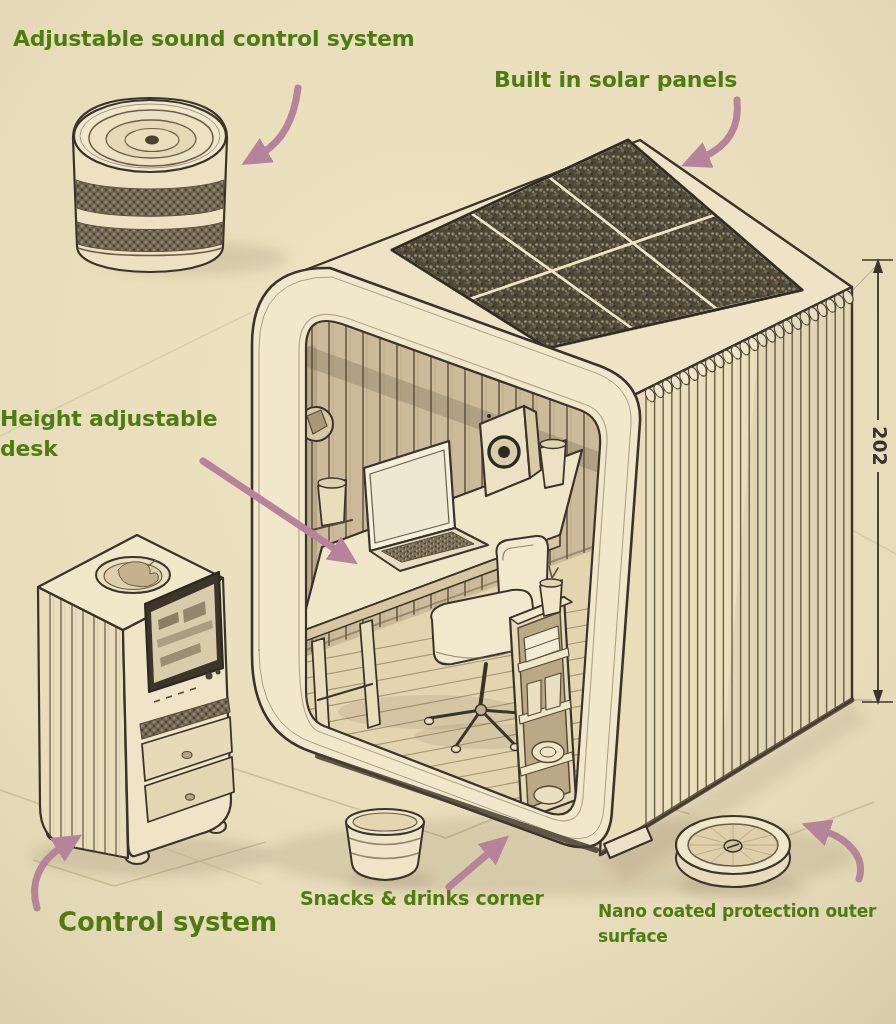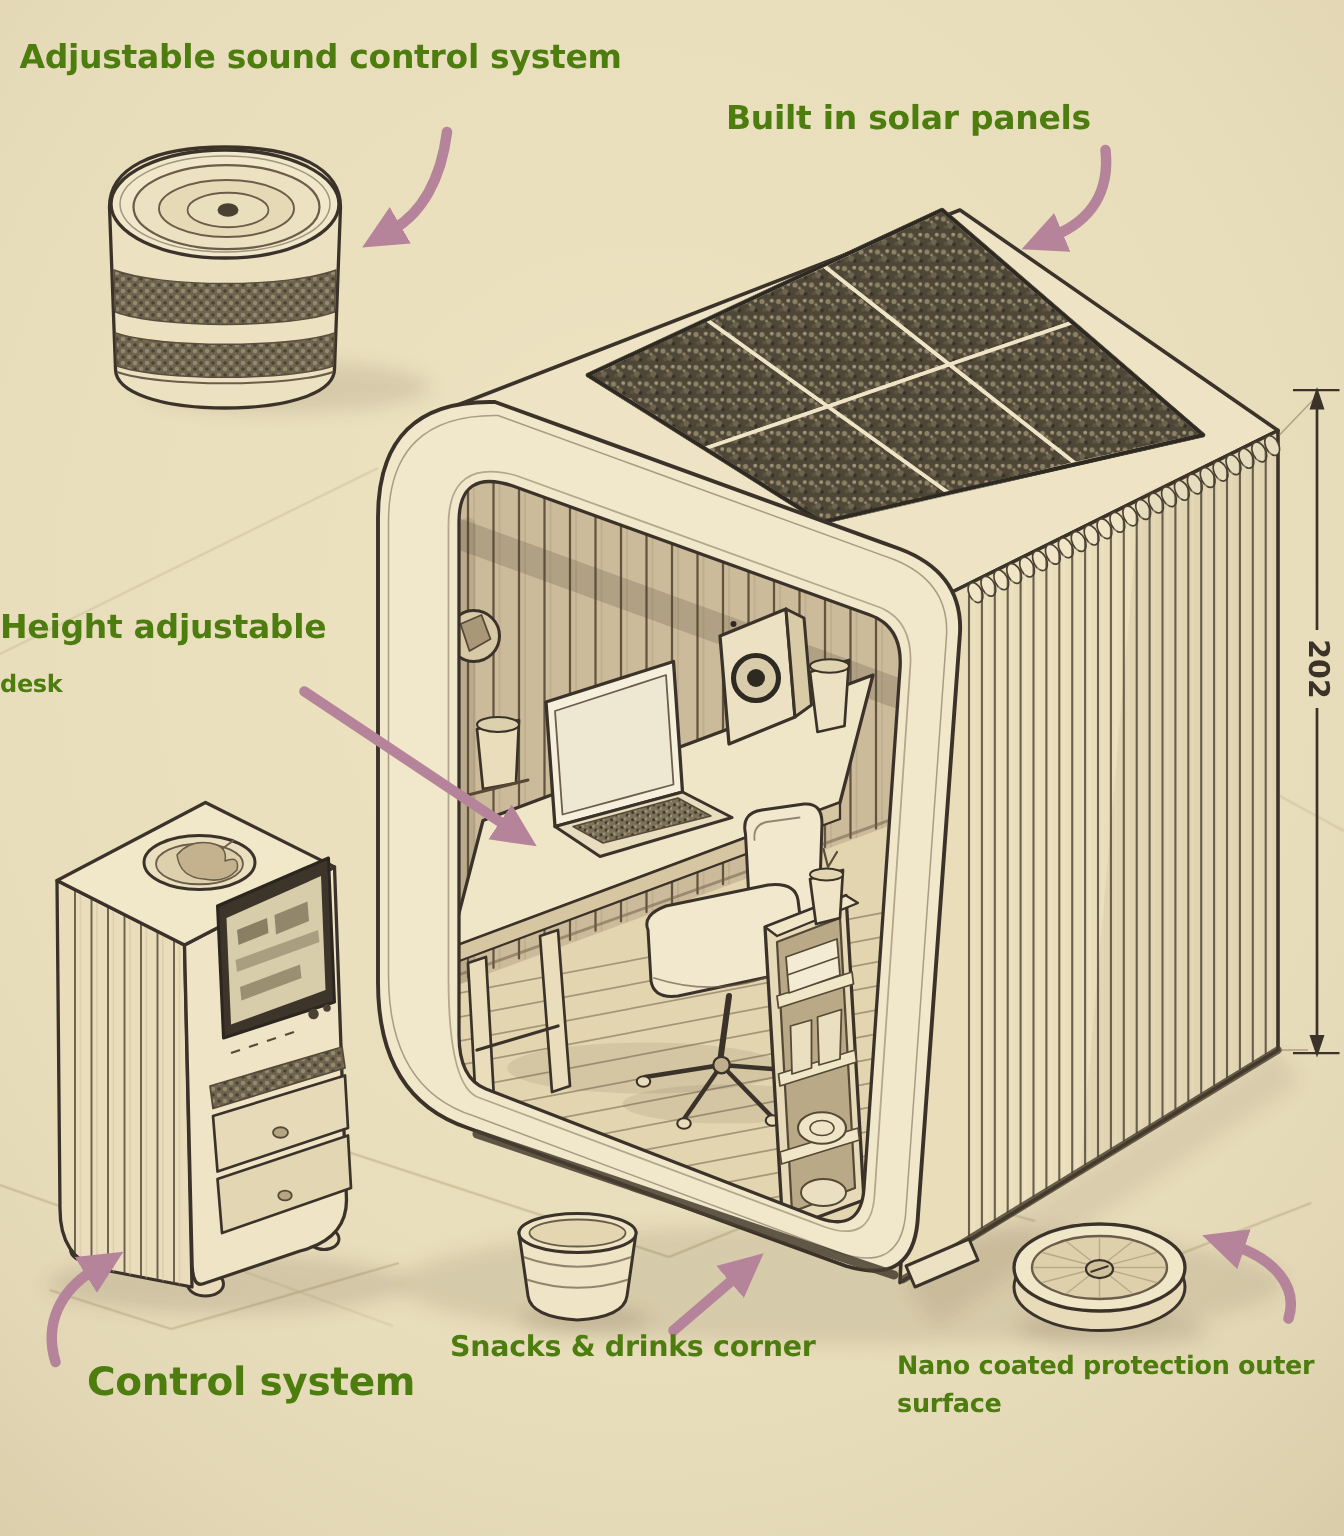--- a/index.html
+++ b/index.html
@@ -447,25 +447,25 @@
     <path d="M737,100 C740,128 727,147 703,157" marker-end="url(#ah)"></path>
     <path d="M203,461 L338,551" marker-end="url(#ah)"></path>
     <path d="M37,908 C29,882 41,860 62,847" marker-end="url(#ah)"></path>
     <path d="M449,887 L491,851" marker-end="url(#ah)"></path>
     <path d="M859,879 C866,857 848,839 824,831" marker-end="url(#ah)"></path>
   </g>
 </svg>
 
 <div class="lbl" style="left:13px;top:26px;font-size:22px">Adjustable sound control system</div>
 
-<div class="lbl" style="left:484px;top:67px;font-size:22px">Built in solar panels</div>
+<div class="lbl" style="left:494px;top:67px;font-size:22px">Built in solar panels</div>
 
 <div class="lbl center" style="left:0;top:406px;width:246px">
   <div style="font-size:22px">Height adjustable</div>
-  <div style="font-size:16px;margin-top:16px">desk</div>
+  <div style="font-size:22px;margin-top:5px">desk</div>
 </div>
 
 <div class="lbl" style="left:58px;top:908px;font-size:26px">Control system</div>
 
 <div class="lbl" style="left:300px;top:888px;font-size:19px">Snacks &amp; drinks corner</div>
 
 <div class="lbl center" style="left:598px;top:902px;width:302px">
   <div style="font-size:17px">Nano coated protection outer</div>
   <div style="font-size:17px;margin-top:5px">surface</div>
 </div>

